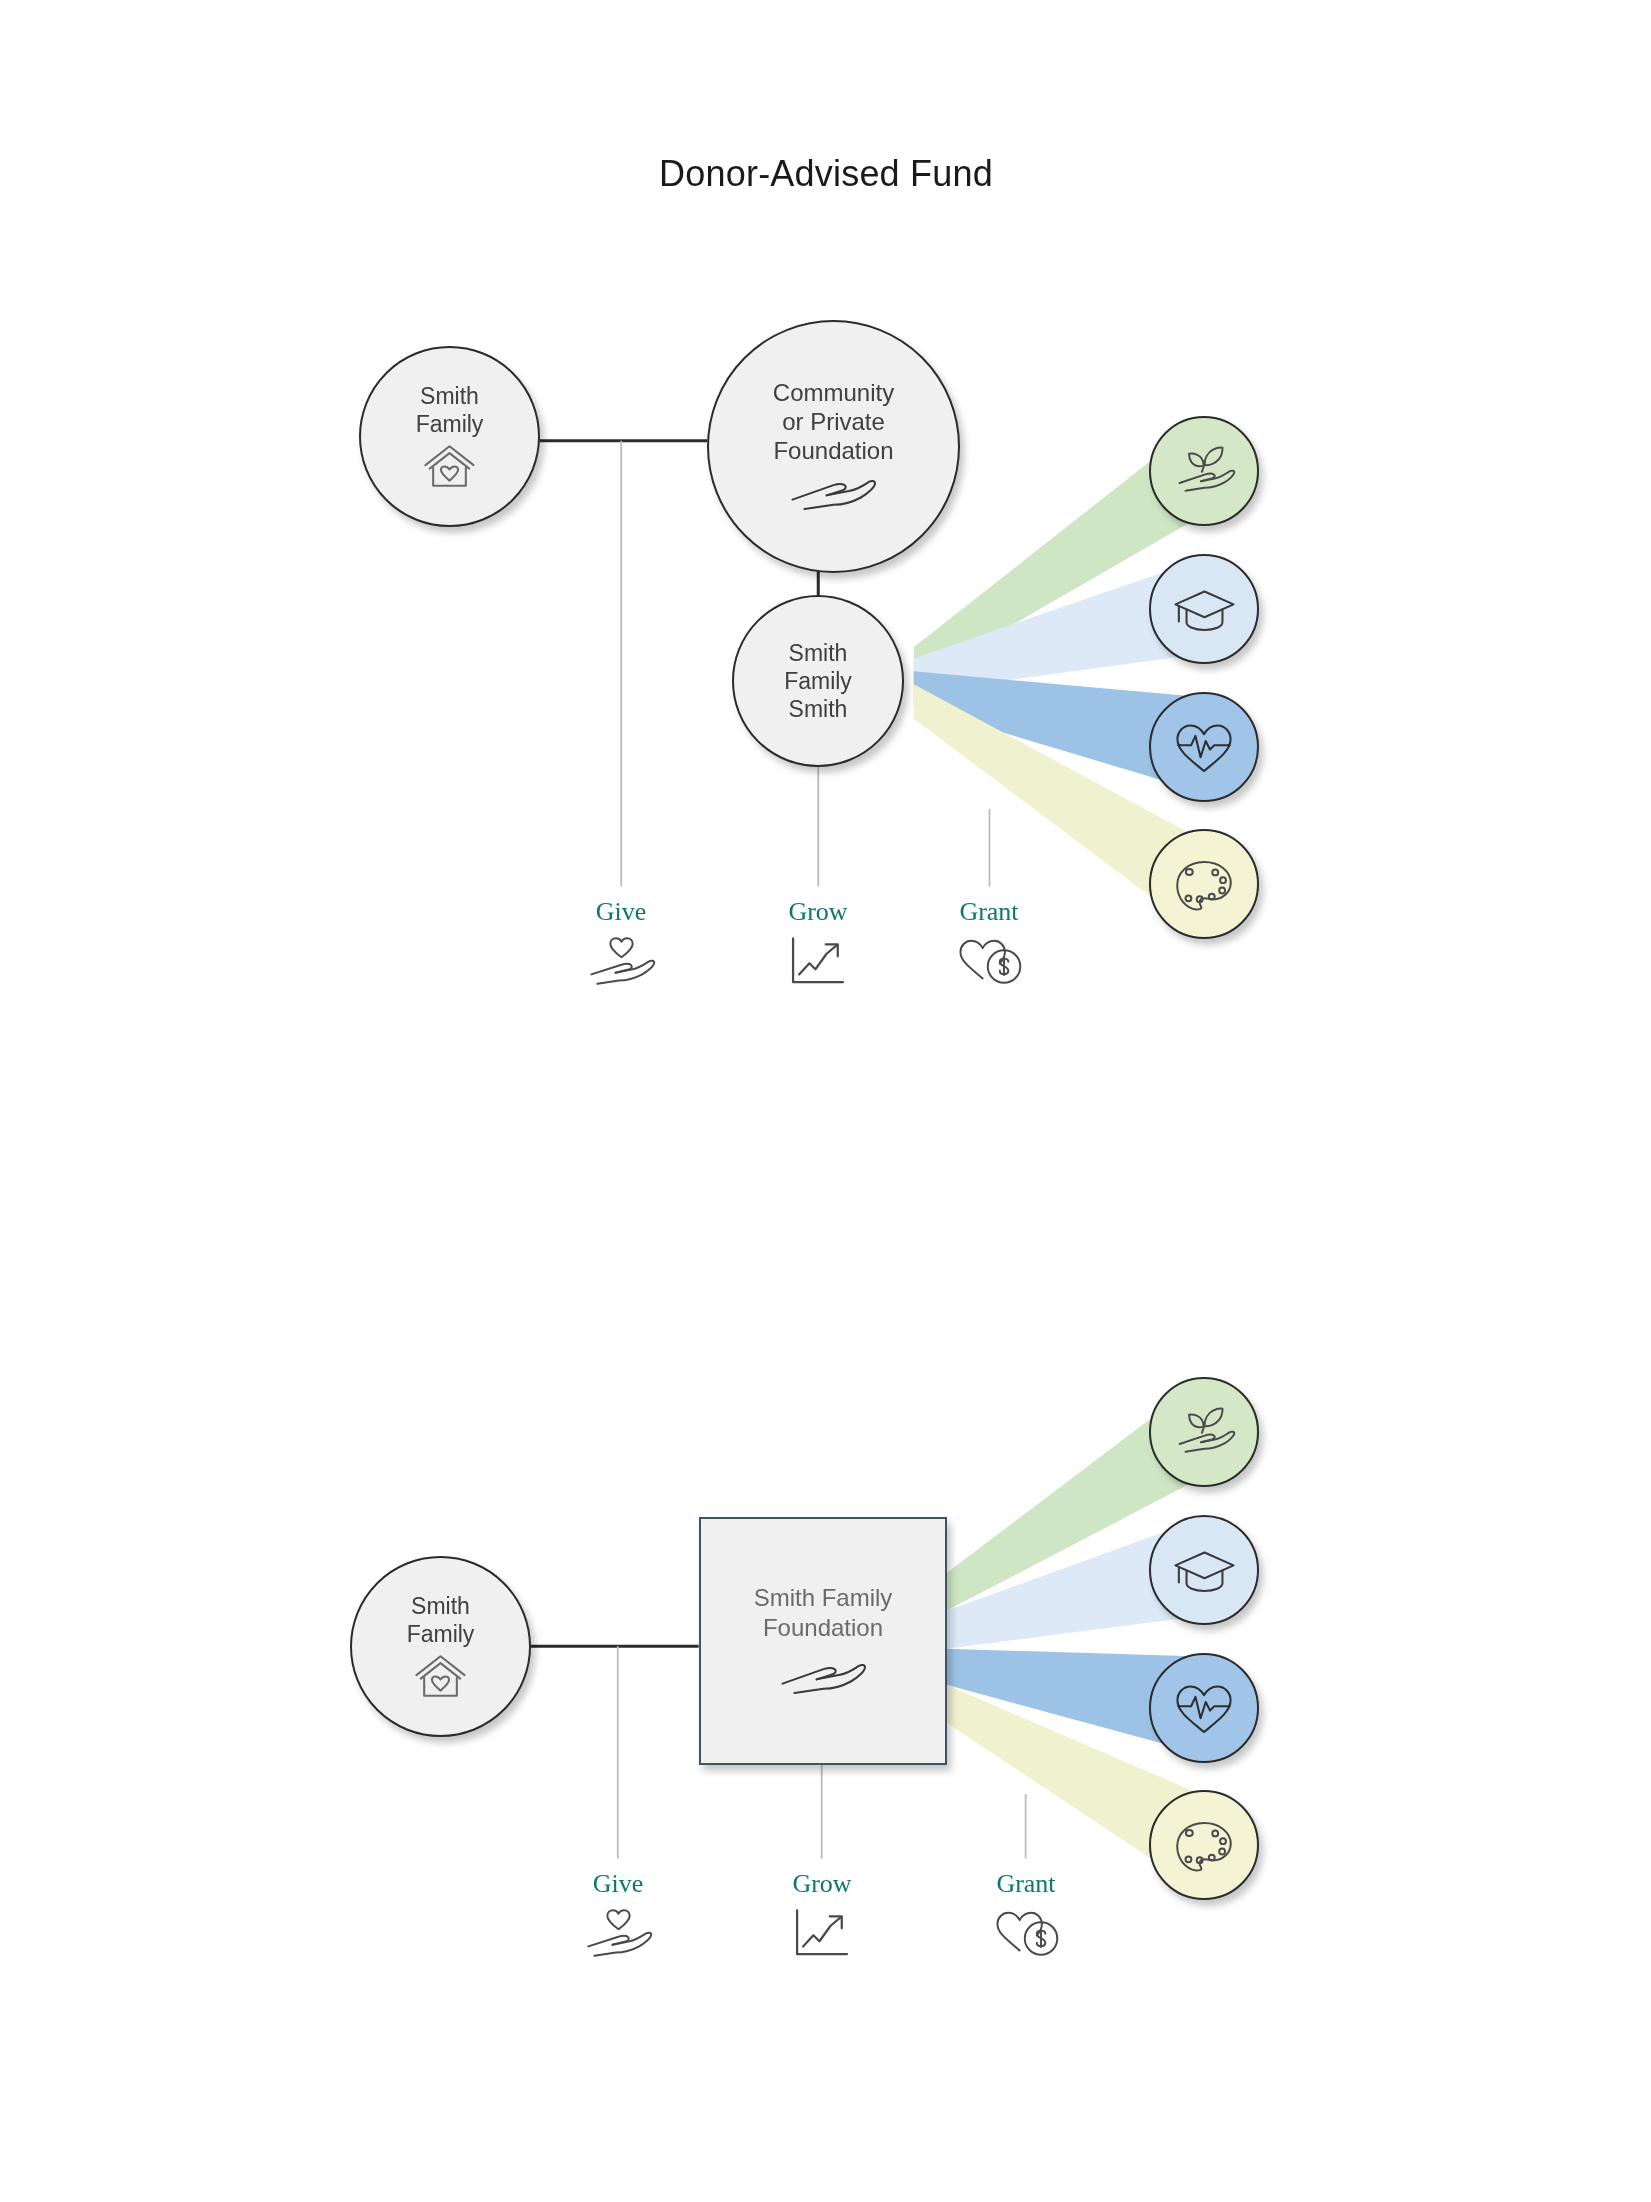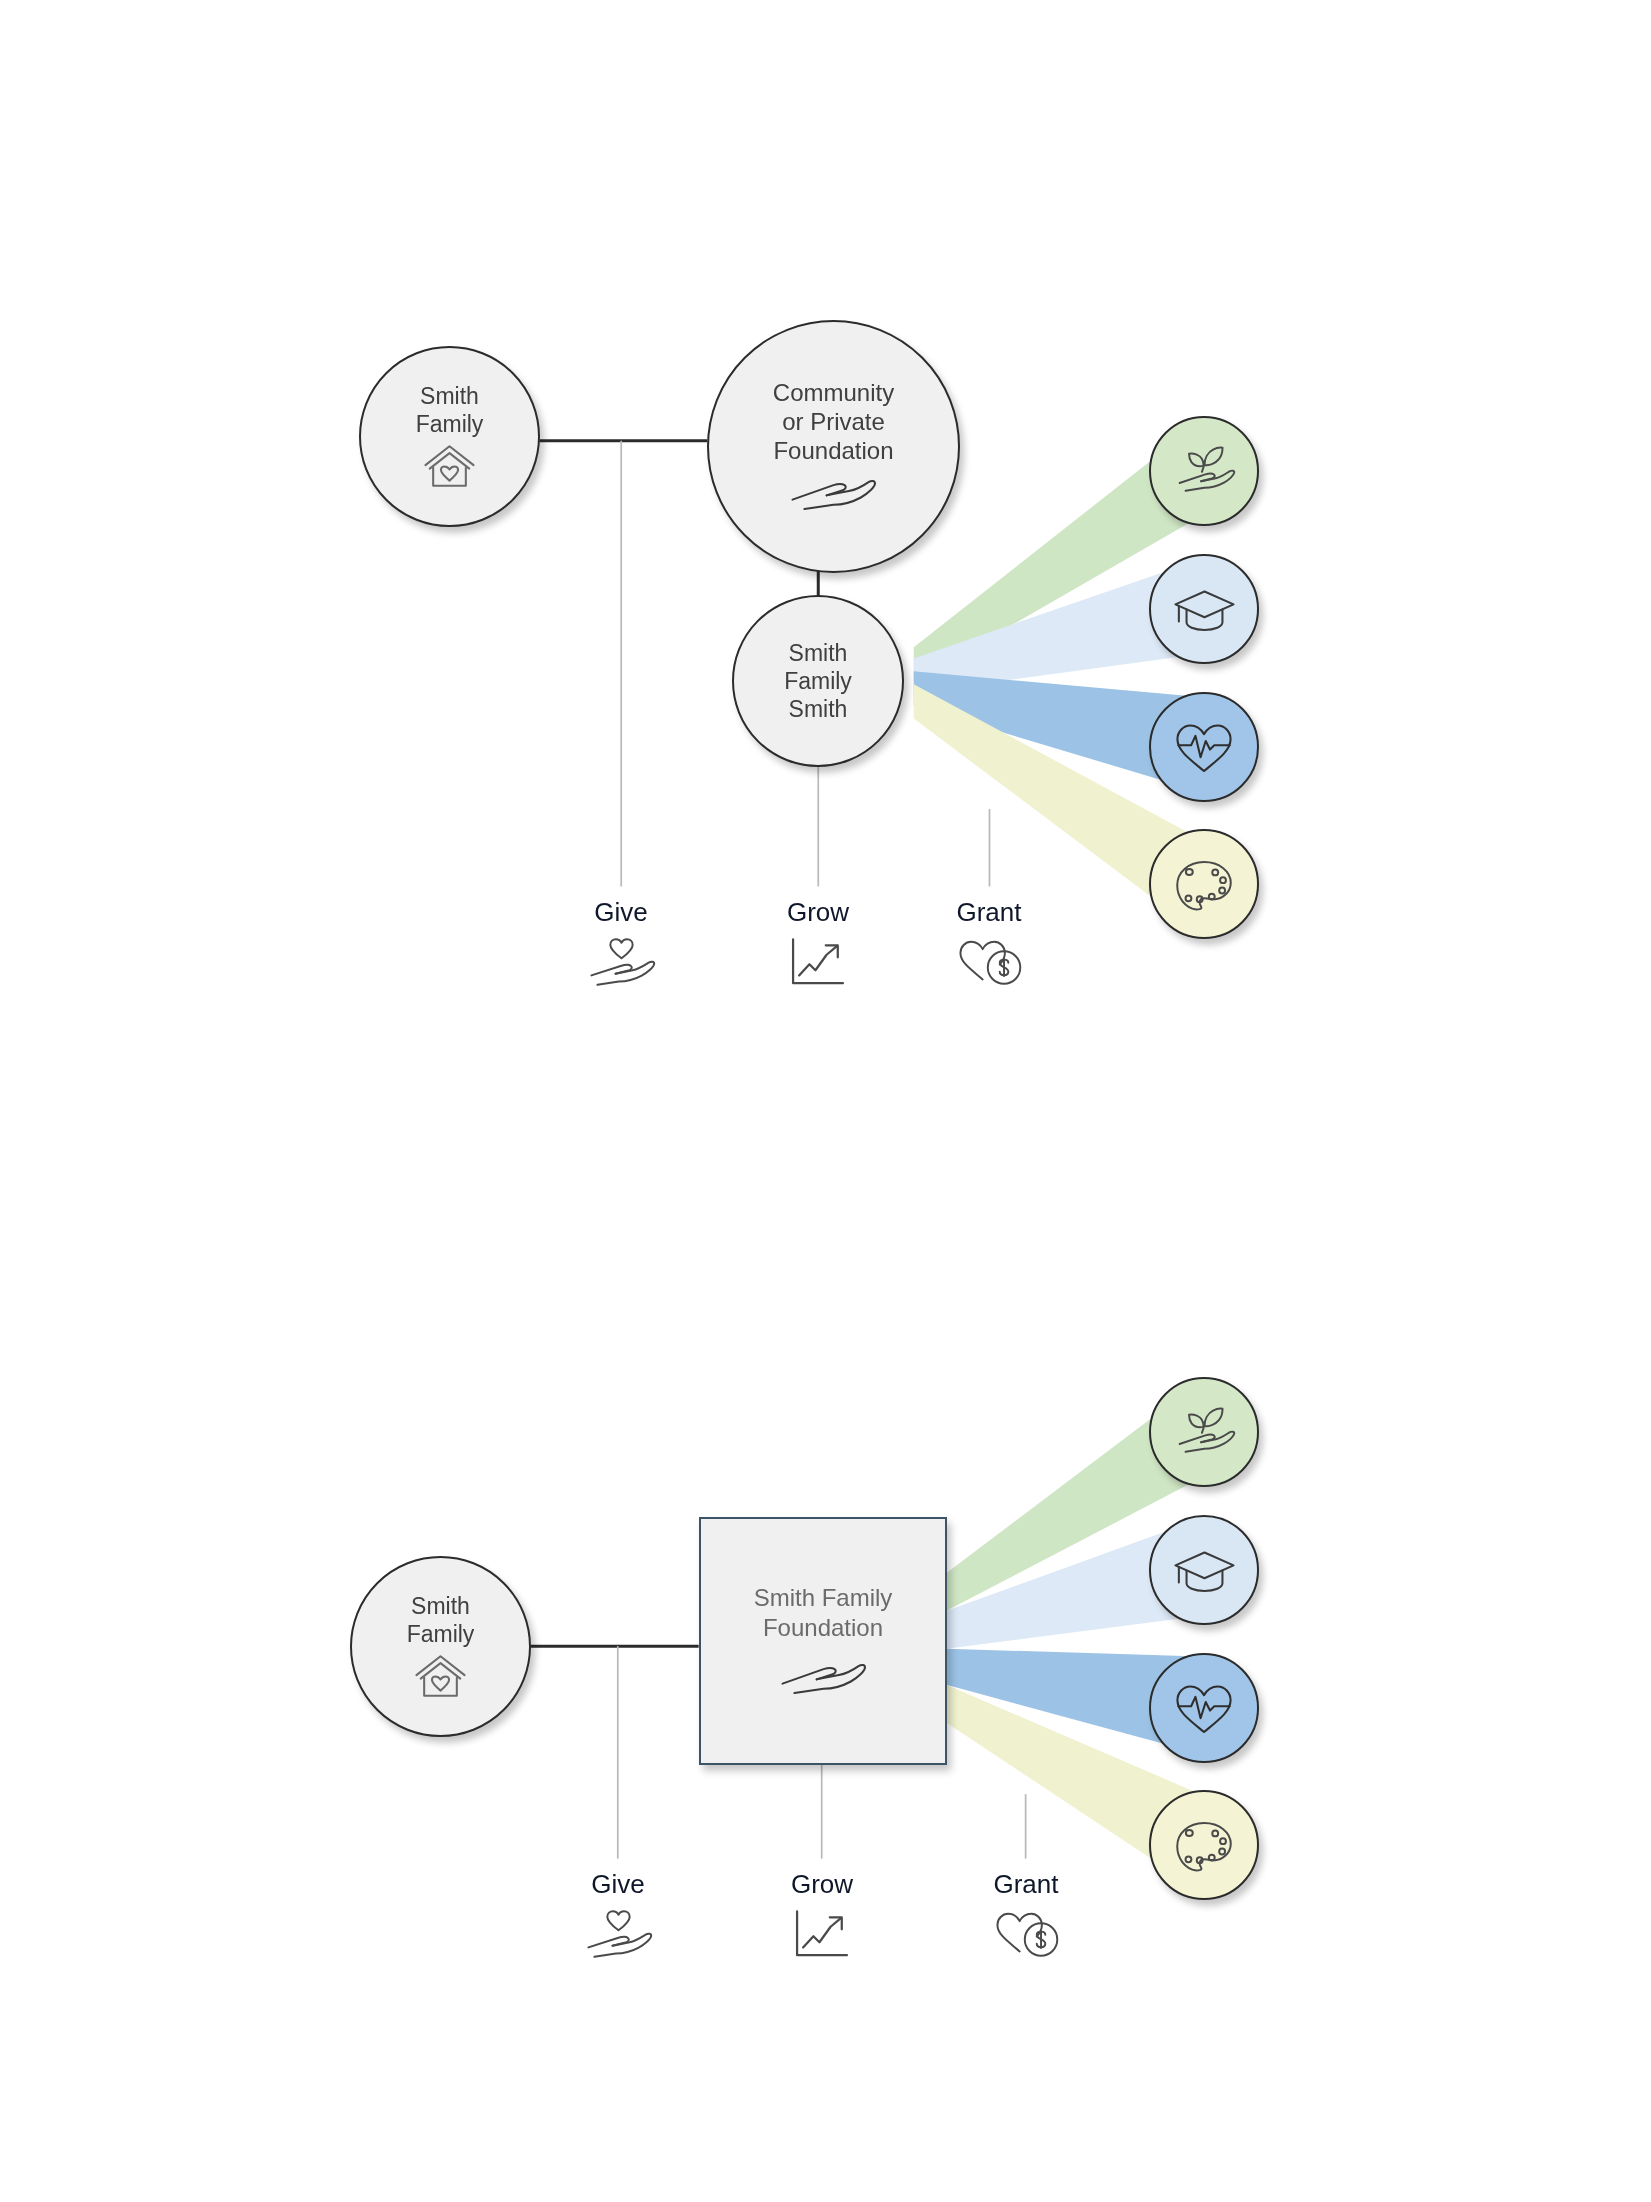--- a/index.html
+++ b/index.html
@@ -71,31 +71,33 @@
   .stage {
     position: absolute;
     display: flex;
     flex-direction: column;
     align-items: center;
     width: 172px;
     text-align: center;
   }
   .stage-label {
     font-size: 26px;
-    color: #0f172a;
+    color: #0f766e;
     margin-bottom: 6.9px;
     white-space: nowrap;
+    font-family: Liberation Serif, serif;
   }
   svg { display: block; overflow: visible; }
 </style>
 </head>
 <body>
 
 <div id="page">
 
+  <div class="diagram-title" style="top:153px;left:0;">Donor-Advised Fund</div>
 
   <svg class="svg-layer" viewBox="0 0 1920 2560">
 
     <polygon points="1062,752 1062,792 1395,600 1395,490" fill="#cfe6c4"></polygon>
     <polygon points="1062,765 1062,805 1395,760 1395,650" fill="#dde9f7"></polygon>
     <polygon points="1062,780 1062,820 1395,920 1395,810" fill="#9cc3e5"></polygon>
     <polygon points="1062,795 1062,835 1395,1085 1395,975" fill="#f0f1cf"></polygon>
 
     <line x1="627" y1="512" x2="822" y2="512" stroke="#2b2b2b" stroke-width="3.5"></line>
 

